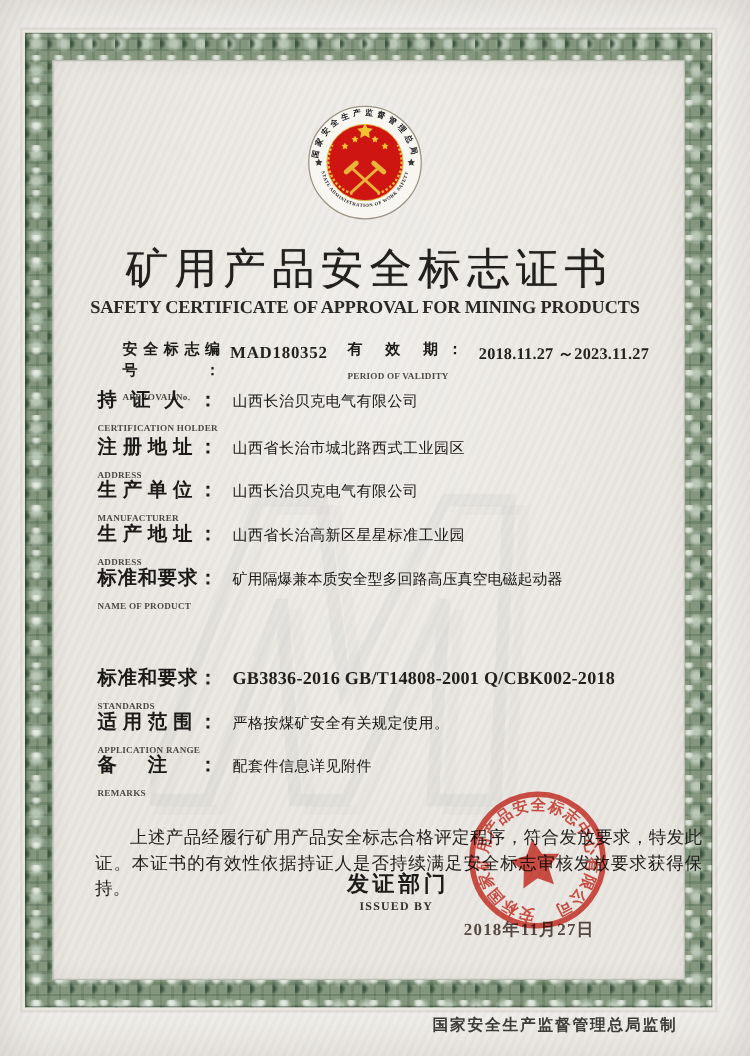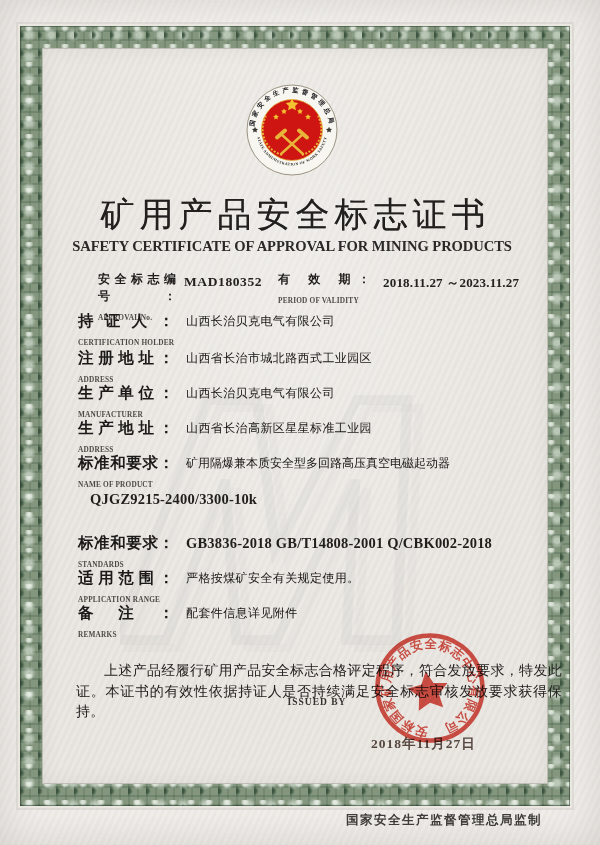--- a/index.html
+++ b/index.html
@@ -192,47 +192,47 @@
     <span class="value">山西省长治高新区星星标准工业园</span>
   </div>
   <div class="field row-4">
     <div class="field-head">
       <span class="lbl-cn">标准和要求：</span>
       <span class="lbl-en">NAME OF PRODUCT</span>
     </div>
     <span class="value">矿用隔爆兼本质安全型多回路高压真空电磁起动器</span>
   </div>
   <div class="field row-5">
-    <span class="value value-code">QJGZ9215-2400/3300-10k</span>
   </div>
   <div class="field row-6">
     <div class="field-head">
       <span class="lbl-cn">标准和要求：</span>
       <span class="lbl-en">STANDARDS</span>
     </div>
-    <span class="value value-code">GB3836-2018 GB/T14808-2001 Q/CBK002-2018</span>
+    <span class="value value-code">GB3836-2016 GB/T14808-2001 Q/CBK002-2018</span>
   </div>
   <div class="field row-8">
     <div class="field-head">
       <span class="lbl-cn">备注：</span>
       <span class="lbl-en">REMARKS</span>
     </div>
     <span class="value">配套件信息详见附件</span>
   </div>
   <div class="field row-7">
     <div class="field-head">
       <span class="lbl-cn">适用范围：</span>
       <span class="lbl-en">APPLICATION RANGE</span>
     </div>
     <span class="value">严格按煤矿安全有关规定使用。</span>
   </div>
 
   <p class="statement">上述产品经履行矿用产品安全标志合格评定程序，符合发放要求，特发此证。本证书的有效性依据持证人是否持续满足安全标志审核发放要求获得保持。</p>
 
   <div class="issuer">
+    <div class="issuer-cn">发证部门</div>
     <div class="issuer-en">ISSUED BY</div>
   </div>
 
   <div class="issue-date">2018年11月27日</div>
 
   <svg class="seal" viewBox="0 0 116 116">
     <defs>
       <path id="sealCircle" d="M 58,98 A 40,40 0 1 1 58.01,98" fill="none"></path>
       <polygon id="sealStarShape" points="0,-10 2.94,-4.05 9.51,-3.09 4.76,1.55 5.88,8.09 0,5 -5.88,8.09 -4.76,1.55 -9.51,-3.09 -2.94,-4.05"></polygon>
     </defs>

